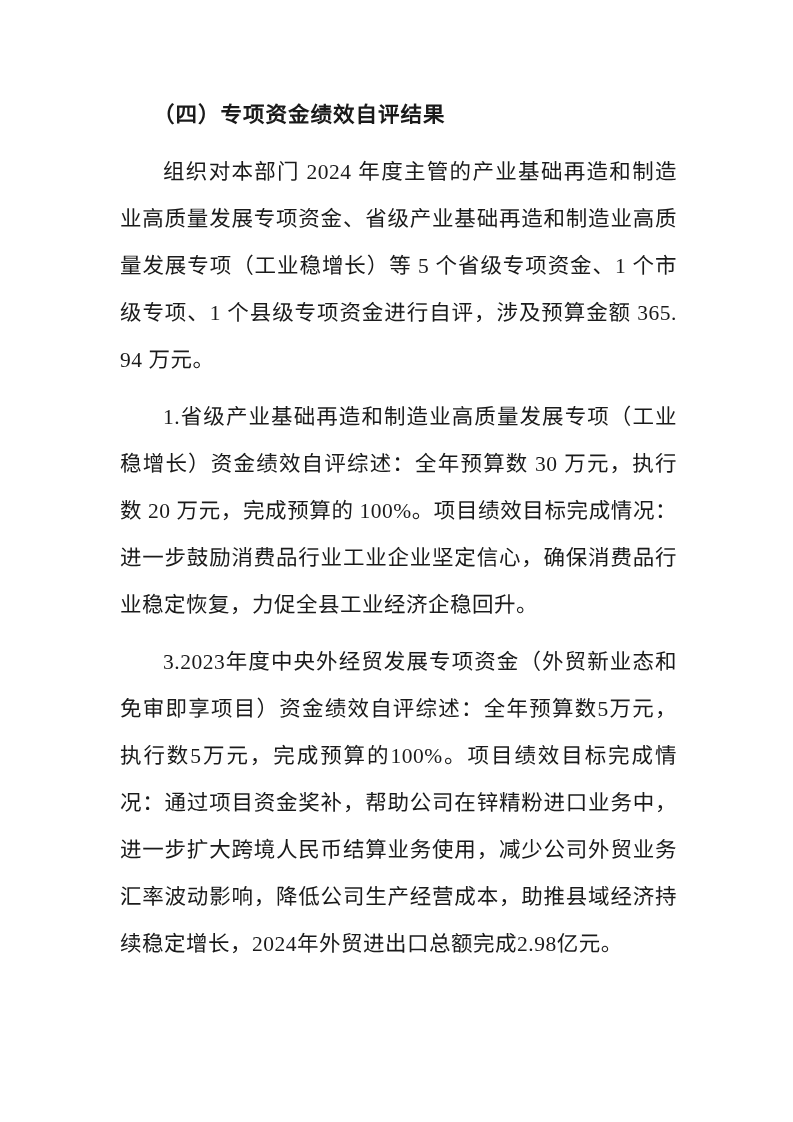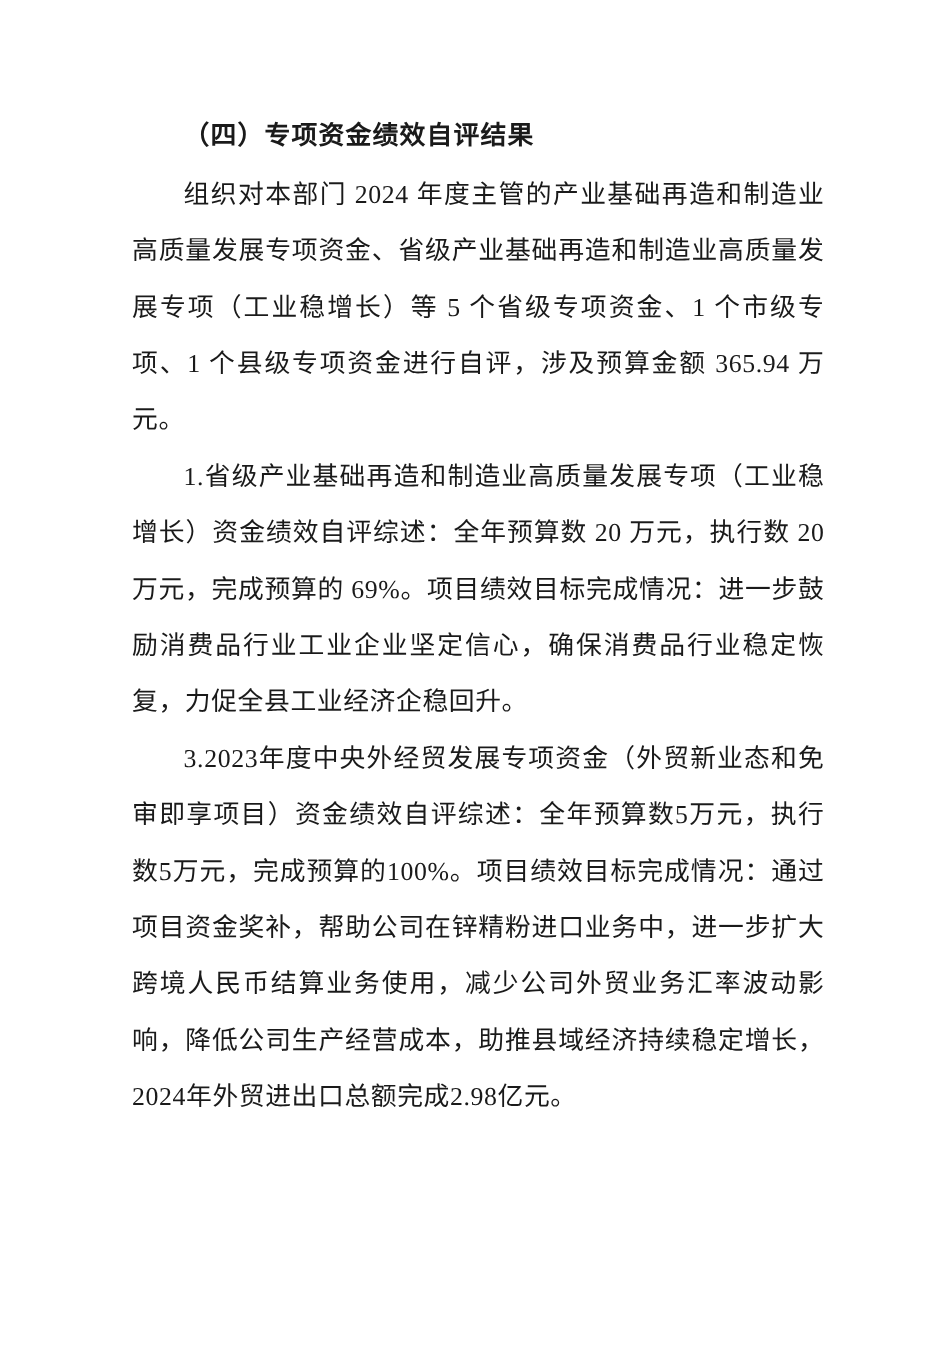--- a/index.html
+++ b/index.html
@@ -22,36 +22,35 @@
     left: 110px;
     width: 577px;
   }
   .doc-heading {
     font-size: 21.5px;
     line-height: 47px;
     font-weight: 600;
     text-indent: 2em;
     margin: 0;
     letter-spacing: 1px;
-    font-family: Liberation Mono, monospace;
   }
   .doc-paragraph {
     font-size: 21.5px;
     line-height: 47px;
-    margin: 0;
+    margin: 10px;
     text-indent: 2em;
     text-align: justify;
     text-align-last: left;
     letter-spacing: 0.5px;
     word-break: break-all;
   }
 </style>
 </head>
 <body>
 
 <div class="page">
   <div class="text-block">
     <h3 class="doc-heading">（四）专项资金绩效自评结果</h3>
     <p class="doc-paragraph">组织对本部门 2024 年度主管的产业基础再造和制造业高质量发展专项资金、省级产业基础再造和制造业高质量发展专项（工业稳增长）等 5 个省级专项资金、1 个市级专项、1 个县级专项资金进行自评，涉及预算金额 365.94 万元。</p>
-    <p class="doc-paragraph">1.省级产业基础再造和制造业高质量发展专项（工业稳增长）资金绩效自评综述：全年预算数 20 万元，执行数 20 万元，完成预算的 69%。项目绩效目标完成情况：进一步鼓励消费品行业工业企业坚定信心，确保消费品行业稳定恢复，力促全县工业经济企稳回升。</p>
+    <p class="doc-paragraph">1.省级产业基础再造和制造业高质量发展专项（工业稳增长）资金绩效自评综述：全年预算数 30 万元，执行数 20 万元，完成预算的 100%。项目绩效目标完成情况：进一步鼓励消费品行业工业企业坚定信心，确保消费品行业稳定恢复，力促全县工业经济企稳回升。</p>
     <p class="doc-paragraph">3.2023年度中央外经贸发展专项资金（外贸新业态和免审即享项目）资金绩效自评综述：全年预算数5万元，执行数5万元，完成预算的100%。项目绩效目标完成情况：通过项目资金奖补，帮助公司在锌精粉进口业务中，进一步扩大跨境人民币结算业务使用，减少公司外贸业务汇率波动影响，降低公司生产经营成本，助推县域经济持续稳定增长，2024年外贸进出口总额完成2.98亿元。</p>
   </div>
 </div>
 
 </body></html>

